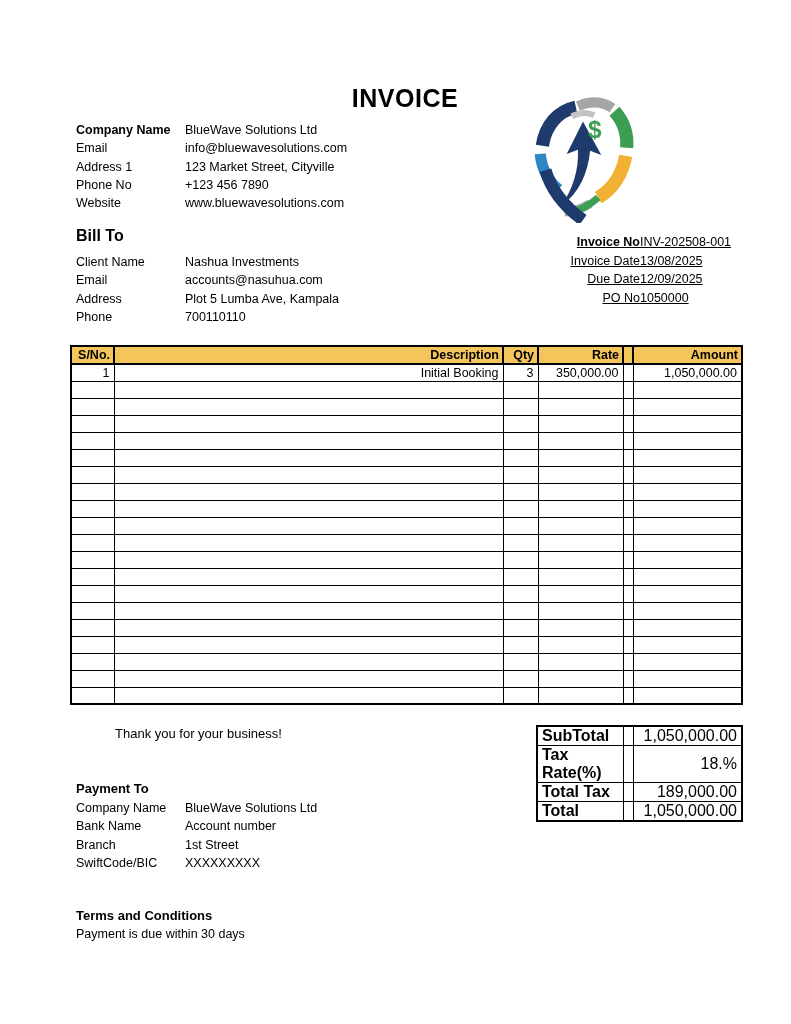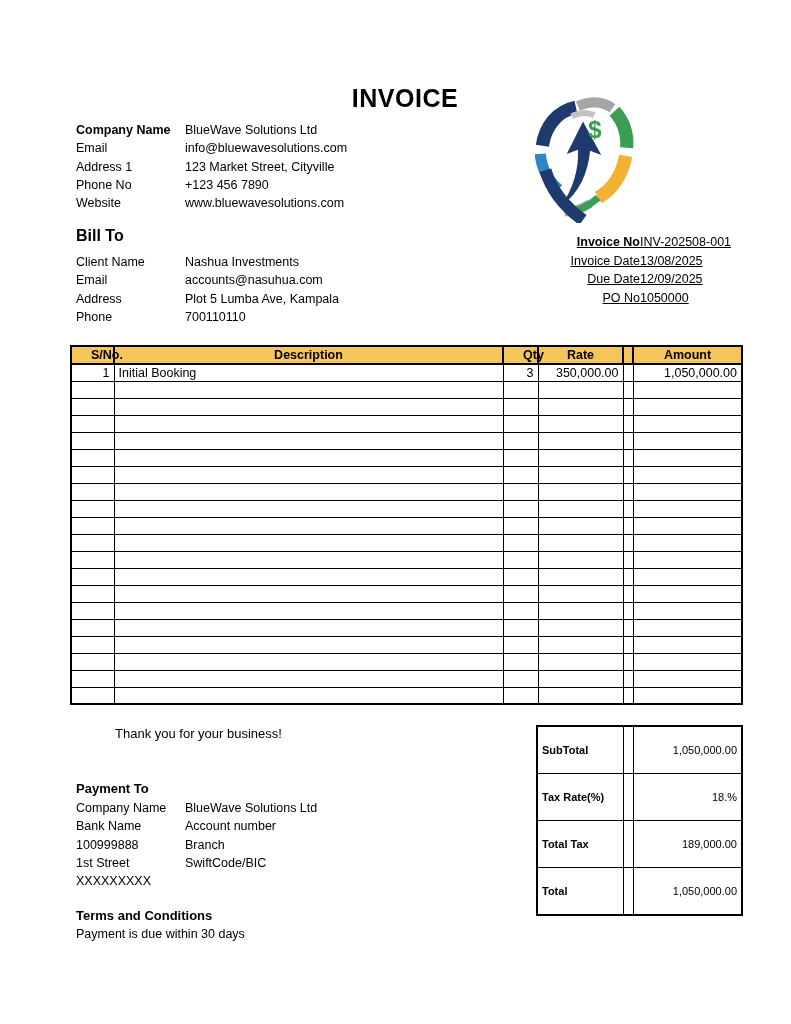--- a/index.html
+++ b/index.html
@@ -25,33 +25,33 @@
   .kv-right .lbl { text-align:right; white-space:nowrap; }
   .kv-right .val { text-align:left; white-space:nowrap; }
   
   .logo { position:absolute; left:522px; top:97px; }
   
   table.items {
     position:absolute; left:70px; top:345px; width:671px;
     border-collapse:collapse; table-layout:fixed; border:2px solid #000;
   }
   table.items th {
-    background:var(--header-bg, #F4C55B); font-weight:bold; text-align:center;
-    font-size:12.5px; height:18px; padding:0 19px; border:2px solid #000;
+    background:var(--header-bg, #F4C55B); font-weight:bold; text-align:right;
+    font-size:12.5px; height:18px; padding:0 3px; border:2px solid #000;
   }
   table.items td { height:17px; border:1px solid #000; font-size:12.5px; padding:0 4px; }
   table.items tr.item-row td { border-width:1.5px; }
-  td.c { text-align:left; } td.r { text-align:right; }
+  td.c { text-align:right; } td.r { text-align:right; }
   .thankyou { position:absolute; left:115px; top:726px; font-size:13px; }
   
   table.totals {
     position:absolute; left:536px; top:725px; width:205px;
     border-collapse:collapse; table-layout:fixed; border:2px solid #000;
   }
-  table.totals td { height:17.5px; border:1.5px solid #000; font-size:11px; padding:17px 4px;margin-top:31px; }
+  table.totals td { height:17.5px; border:1.5px solid #000; font-size:16px; padding:0 4px;margin-top:31px; }
   table.totals td.lbl { font-weight:bold; }
   
   .payment-heading { position:absolute; left:76px; top:781px; font-size:13px; font-weight:bold; }
   .payment-block { position:absolute; left:76px; top:799px; width:380px; }
   .terms-heading { position:absolute; left:76px; top:908px; font-size:13px; font-weight:bold; }
   .terms-text { position:absolute; left:76px; top:927px; font-size:12.5px; }
 </style>
 </head>
 <body>
 
@@ -327,21 +327,20 @@
       </tr>
     </tbody>
   </table>
 
   <div class="payment-heading">Payment To</div>
   <div class="payment-block kv">
     <span class="lbl">Company Name</span>
     <span class="val">BlueWave Solutions Ltd</span>
     <span class="lbl">Bank Name</span>
     <span class="lbl">Account number</span>
-    <span class="val">100999888</span>
     <span class="lbl">Branch</span>
     <span class="val">1st Street</span>
     <span class="lbl">SwiftCode/BIC</span>
     <span class="val">XXXXXXXXX</span>
   </div>
 
   <div class="terms-heading">Terms and Conditions</div>
   <div class="terms-text">Payment is due within 30 days</div>
 
 </div>

